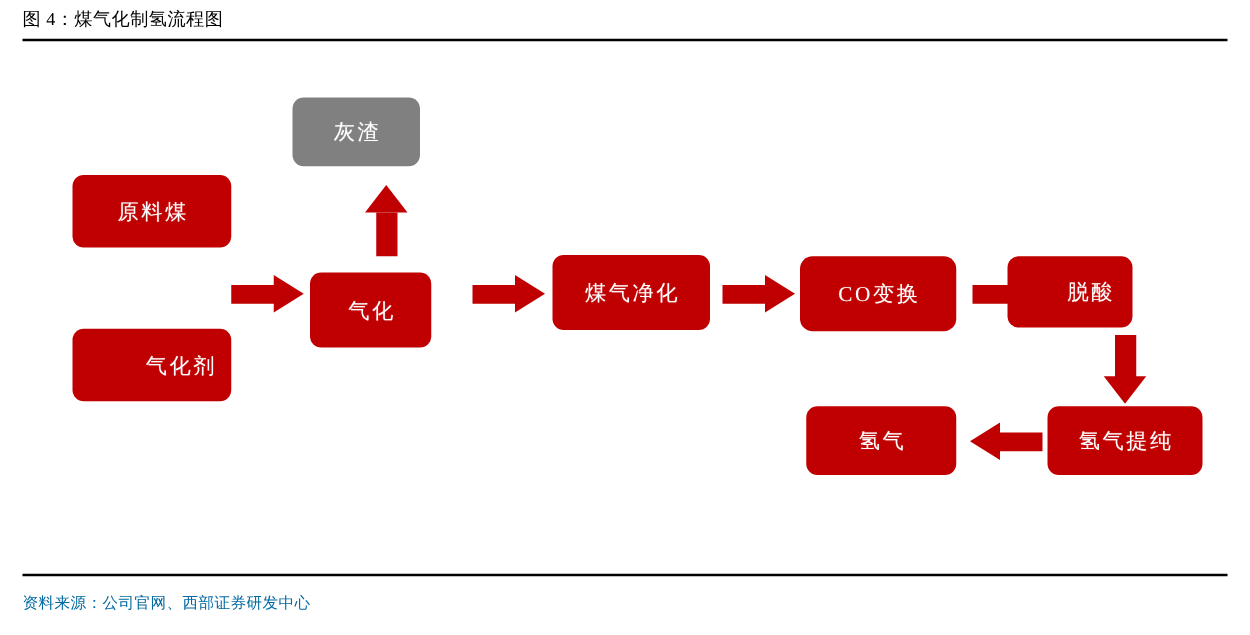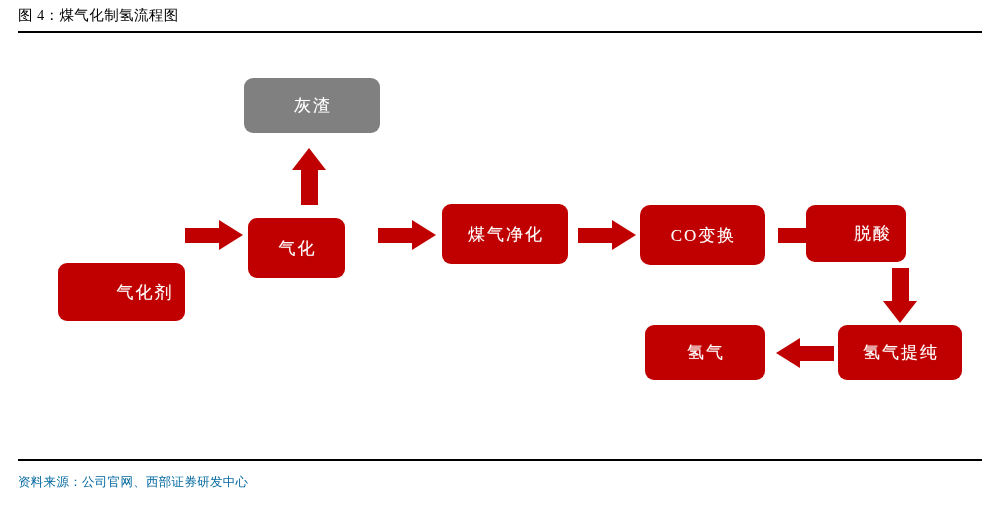--- a/index.html
+++ b/index.html
@@ -147,27 +147,30 @@
       <div class="head"></div>
     </div>
     <div class="arrow down" style="left: 883px; top: 232px; width: 35px; height: 55px;">
       <div class="shaft"></div>
       <div class="head"></div>
     </div>
     <div class="arrow left" style="left: 776px; top: 302px; width: 58px; height: 30px;">
       <div class="shaft"></div>
       <div class="head"></div>
     </div>
+    <div class="node red" style="left: 58px; top: 104px; width: 127px; height: 58px; background: rgb(192, 0, 0);">
+      <span>原料煤</span>
+    </div>
     <div class="node red" style="left: 58px; top: 227px; width: 127px; height: 58px; background: rgb(192, 0, 0); padding-left: 45px;">
       <span>气化剂</span>
     </div>
     <div class="node red" style="left: 248px; top: 182px; width: 97px; height: 60px; background: rgb(192, 0, 0);">
       <span>气化</span>
     </div>
-    <div class="node gray" style="left: 244px; top: 42px; width: 136px; height: 55px; background: rgb(128, 128, 128);">
+    <div class="node gray" style="left: 234px; top: 42px; width: 102px; height: 55px; background: rgb(128, 128, 128);">
       <span>灰渣</span>
     </div>
     <div class="node red" style="left: 442px; top: 168px; width: 126px; height: 60px; background: rgb(192, 0, 0);">
       <span>煤气净化</span>
     </div>
     <div class="node red" style="left: 640px; top: 169px; width: 125px; height: 60px; background: rgb(192, 0, 0); border-radius: 10px;">
       <span>CO变换</span>
     </div>
     <div class="node red" style="left: 806px; top: 169px; width: 100px; height: 57px; background: rgb(192, 0, 0); padding-left: 32px;">
       <span>脱酸</span>

